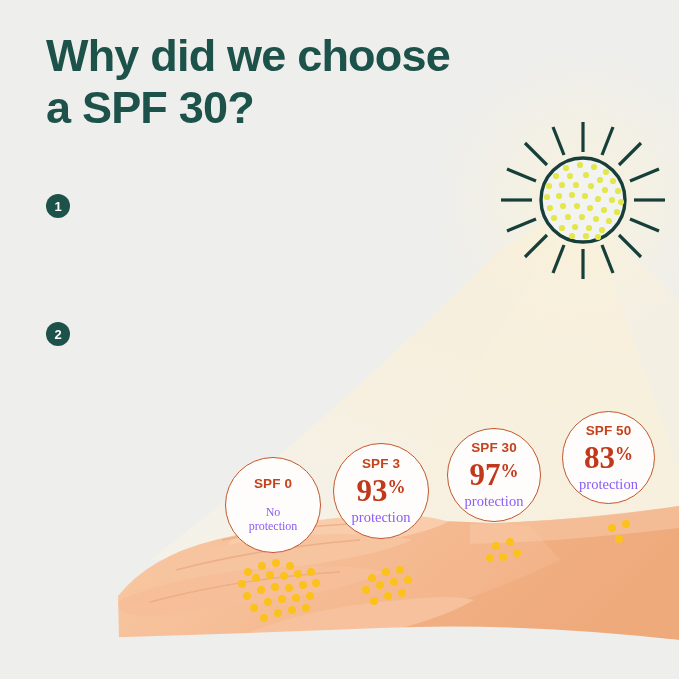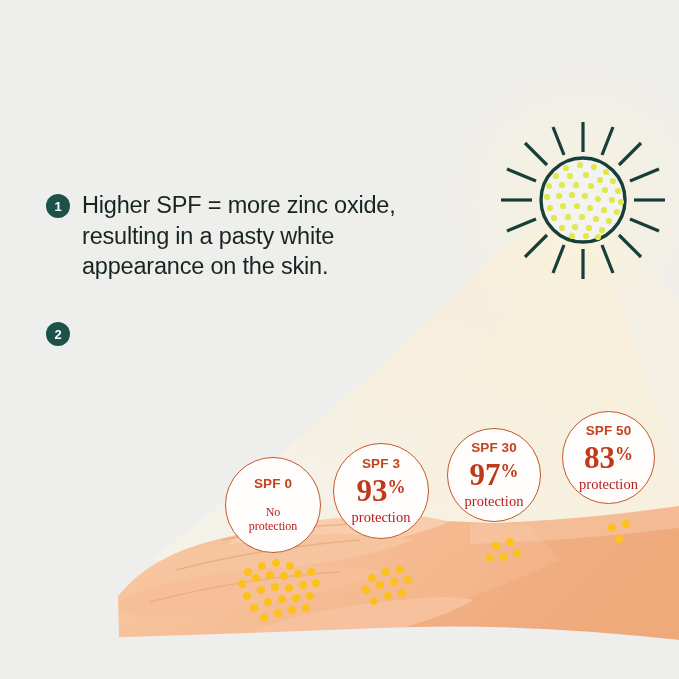--- a/index.html
+++ b/index.html
@@ -100,21 +100,21 @@
     line-height: 1;
     margin-top: 4px;
   }
   .spf-value .pct {
     font-size: 18px;
     vertical-align: 8px;
   }
   .spf-sub {
     font-family: "Liberation Serif", serif;
     font-size: 14.5px;
-    color: #b91c1c;
+    color: #8b5cf6;
     line-height: 1.15;
     margin-top: 3px;
     white-space: pre-line;
   }
   .spf-bubble.no-protect .spf-sub {
     font-size: 12px;
     margin-top: 15px;
   }
 
   #bubble-0  { left: 225px; top: 457px; width: 96px;  height: 96px; }
@@ -318,26 +318,25 @@
             <circle cx="626" cy="524" r="4"></circle>
           <circle cx="619" cy="539" r="4"></circle>
         </g>
       </g>
 
       <path d="M 0 640 Q 180 636 380 628 Q 520 622 679 640 L 679 679 L 0 679 Z" fill="#eeeeec"></path>
       <path d="M 0 679 L 0 648 Q 200 644 400 636 Q 540 630 679 646 L 679 679 Z" fill="#eeeeec"></path>
     </g>
   </svg>
 
+  <div id="title">Why did we choose
+a SPF 30?</div>
 
   <div class="point" id="point-1">
     <div class="badge">1</div>
-    <div class="point-text">Higher SPF = more zinc oxide,
-resulting in a pasty white
-appearance on the skin.</div>
   </div>
 
   <div class="point" id="point-2">
     <div class="badge">2</div>
   </div>
 
   <div class="spf-bubble no-protect" id="bubble-0">
     <div class="spf-label">SPF 0</div>
     <div class="spf-sub">No
 protection</div>

